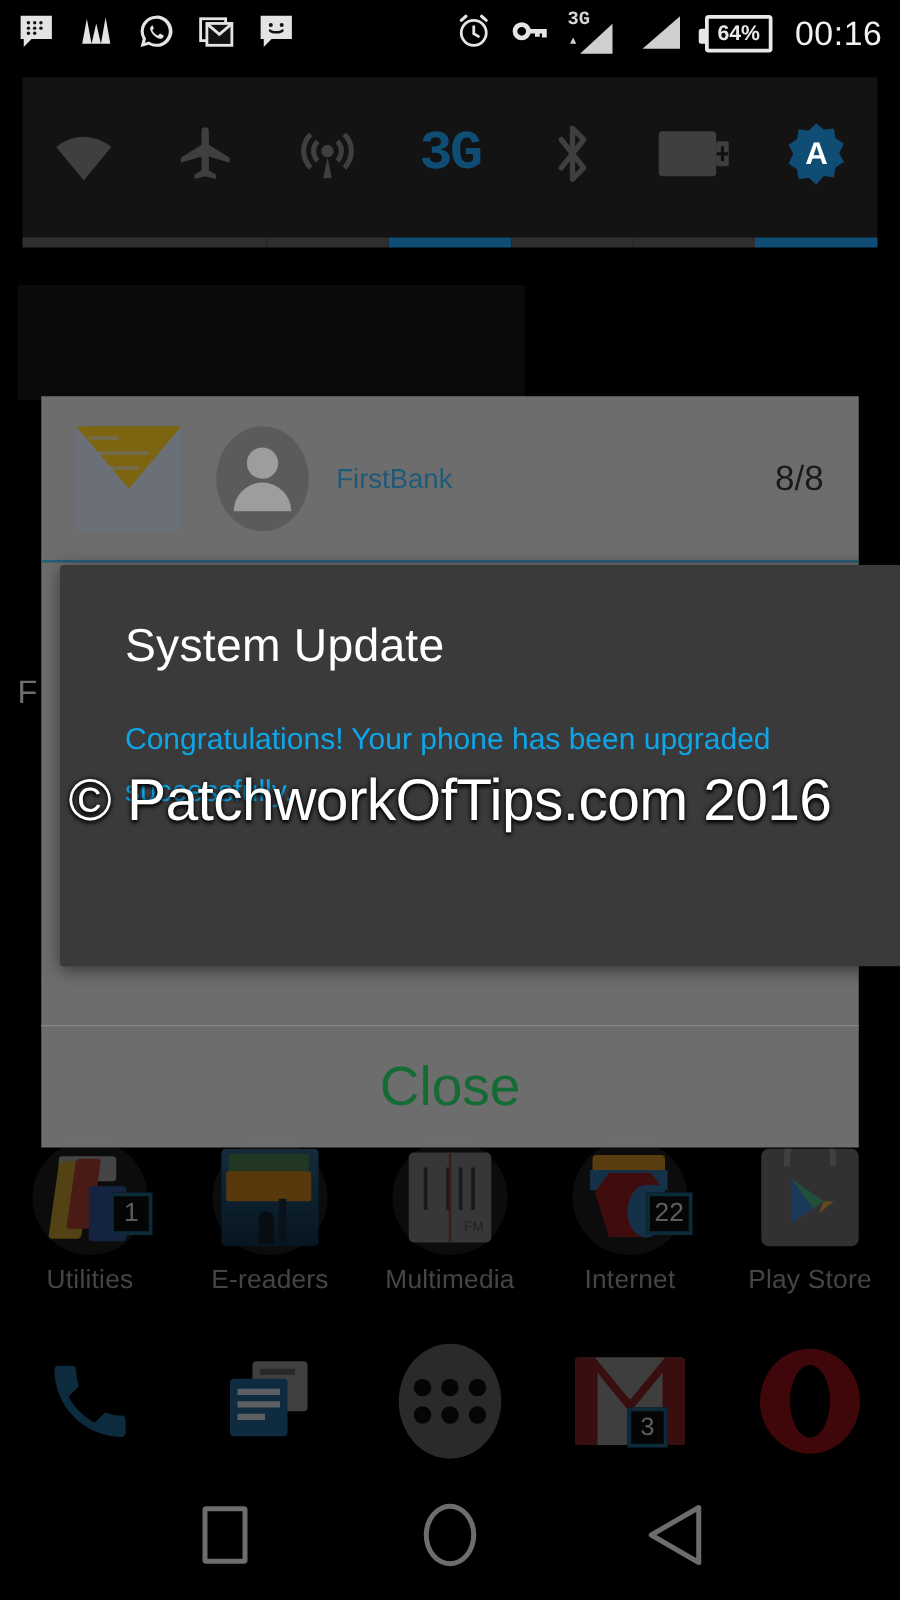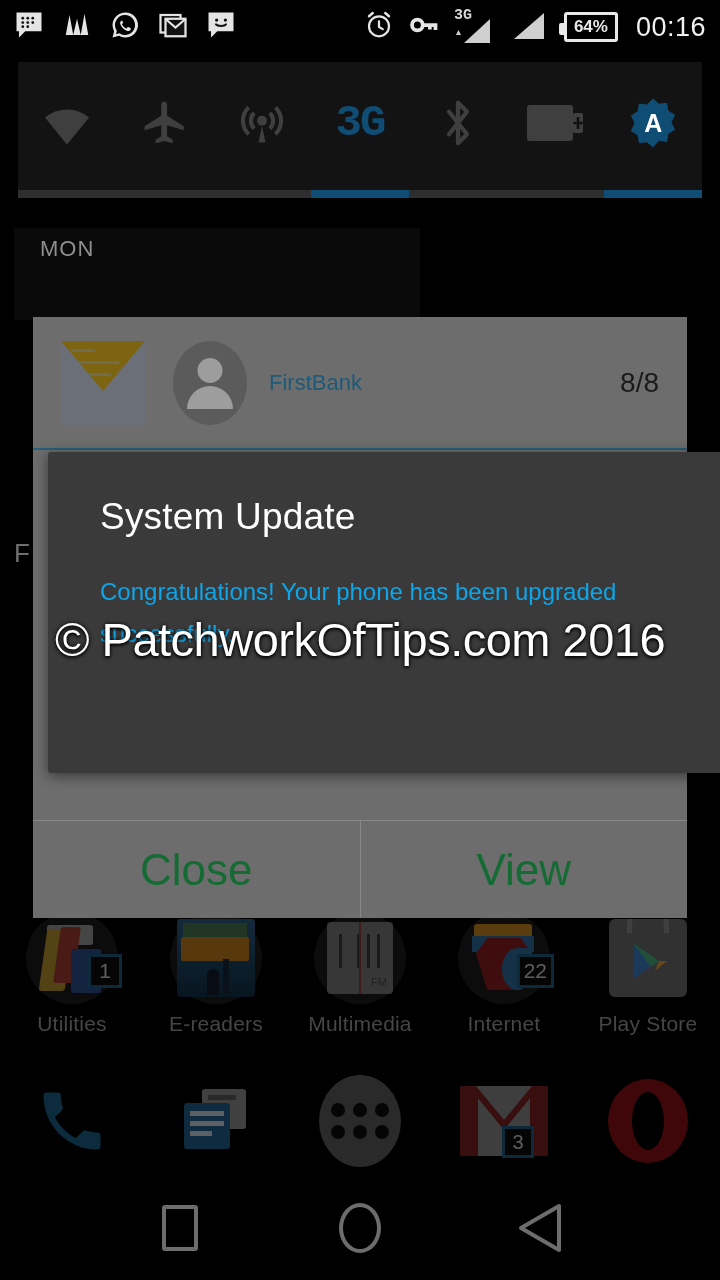--- a/index.html
+++ b/index.html
@@ -454,21 +454,20 @@
       <span class="qs-seg"></span>
       <span class="qs-seg on"></span>
       <span class="qs-seg"></span>
       <span class="qs-seg"></span>
       <span class="qs-seg on"></span>
     </div>
   </div>
 </div>
 
 <div id="datewidget">
-  <div class="dw-dow">MON</div>
 </div>
 
 <div id="notification">
   <div class="notif-header">
     <div class="notif-appicon">
       <div style="position:absolute;inset:0;background:#6b6f78;"></div>
       <div style="position:absolute;left:0;top:0;width:0;height:0;border-left:42px solid transparent;border-right:42px solid transparent;border-top:50px solid #7d6410;"></div>
       <div style="position:absolute;left:10px;top:8px;width:24px;height:3px;background:#6b6f78;opacity:.6;"></div>
       <div style="position:absolute;left:16px;top:20px;width:42px;height:3px;background:#6b6f78;opacity:.6;"></div>
       <div style="position:absolute;left:26px;top:32px;width:24px;height:3px;background:#6b6f78;opacity:.6;"></div>
@@ -483,21 +482,20 @@
     <div class="notif-ghosttext">ypi              g</div>
     <div class="notif-progress-row">
       <div class="progress-marker"></div>
       <div class="progress-track"></div>
       <div class="progress-fill"></div>
     </div>
   </div>
 
   <div class="notif-actions">
     <div class="notif-action">Close</div>
-    <div class="notif-action">View</div>
   </div>
 </div>
 <div class="notif-leftlabel">F</div>
 
 <div id="dialog">
   <div class="dlg-title">System Update</div>
   <div class="dlg-msg">Congratulations! Your phone has been upgraded successfully.</div>
 </div>
 
 <div id="watermark">© PatchworkOfTips.com 2016</div>

